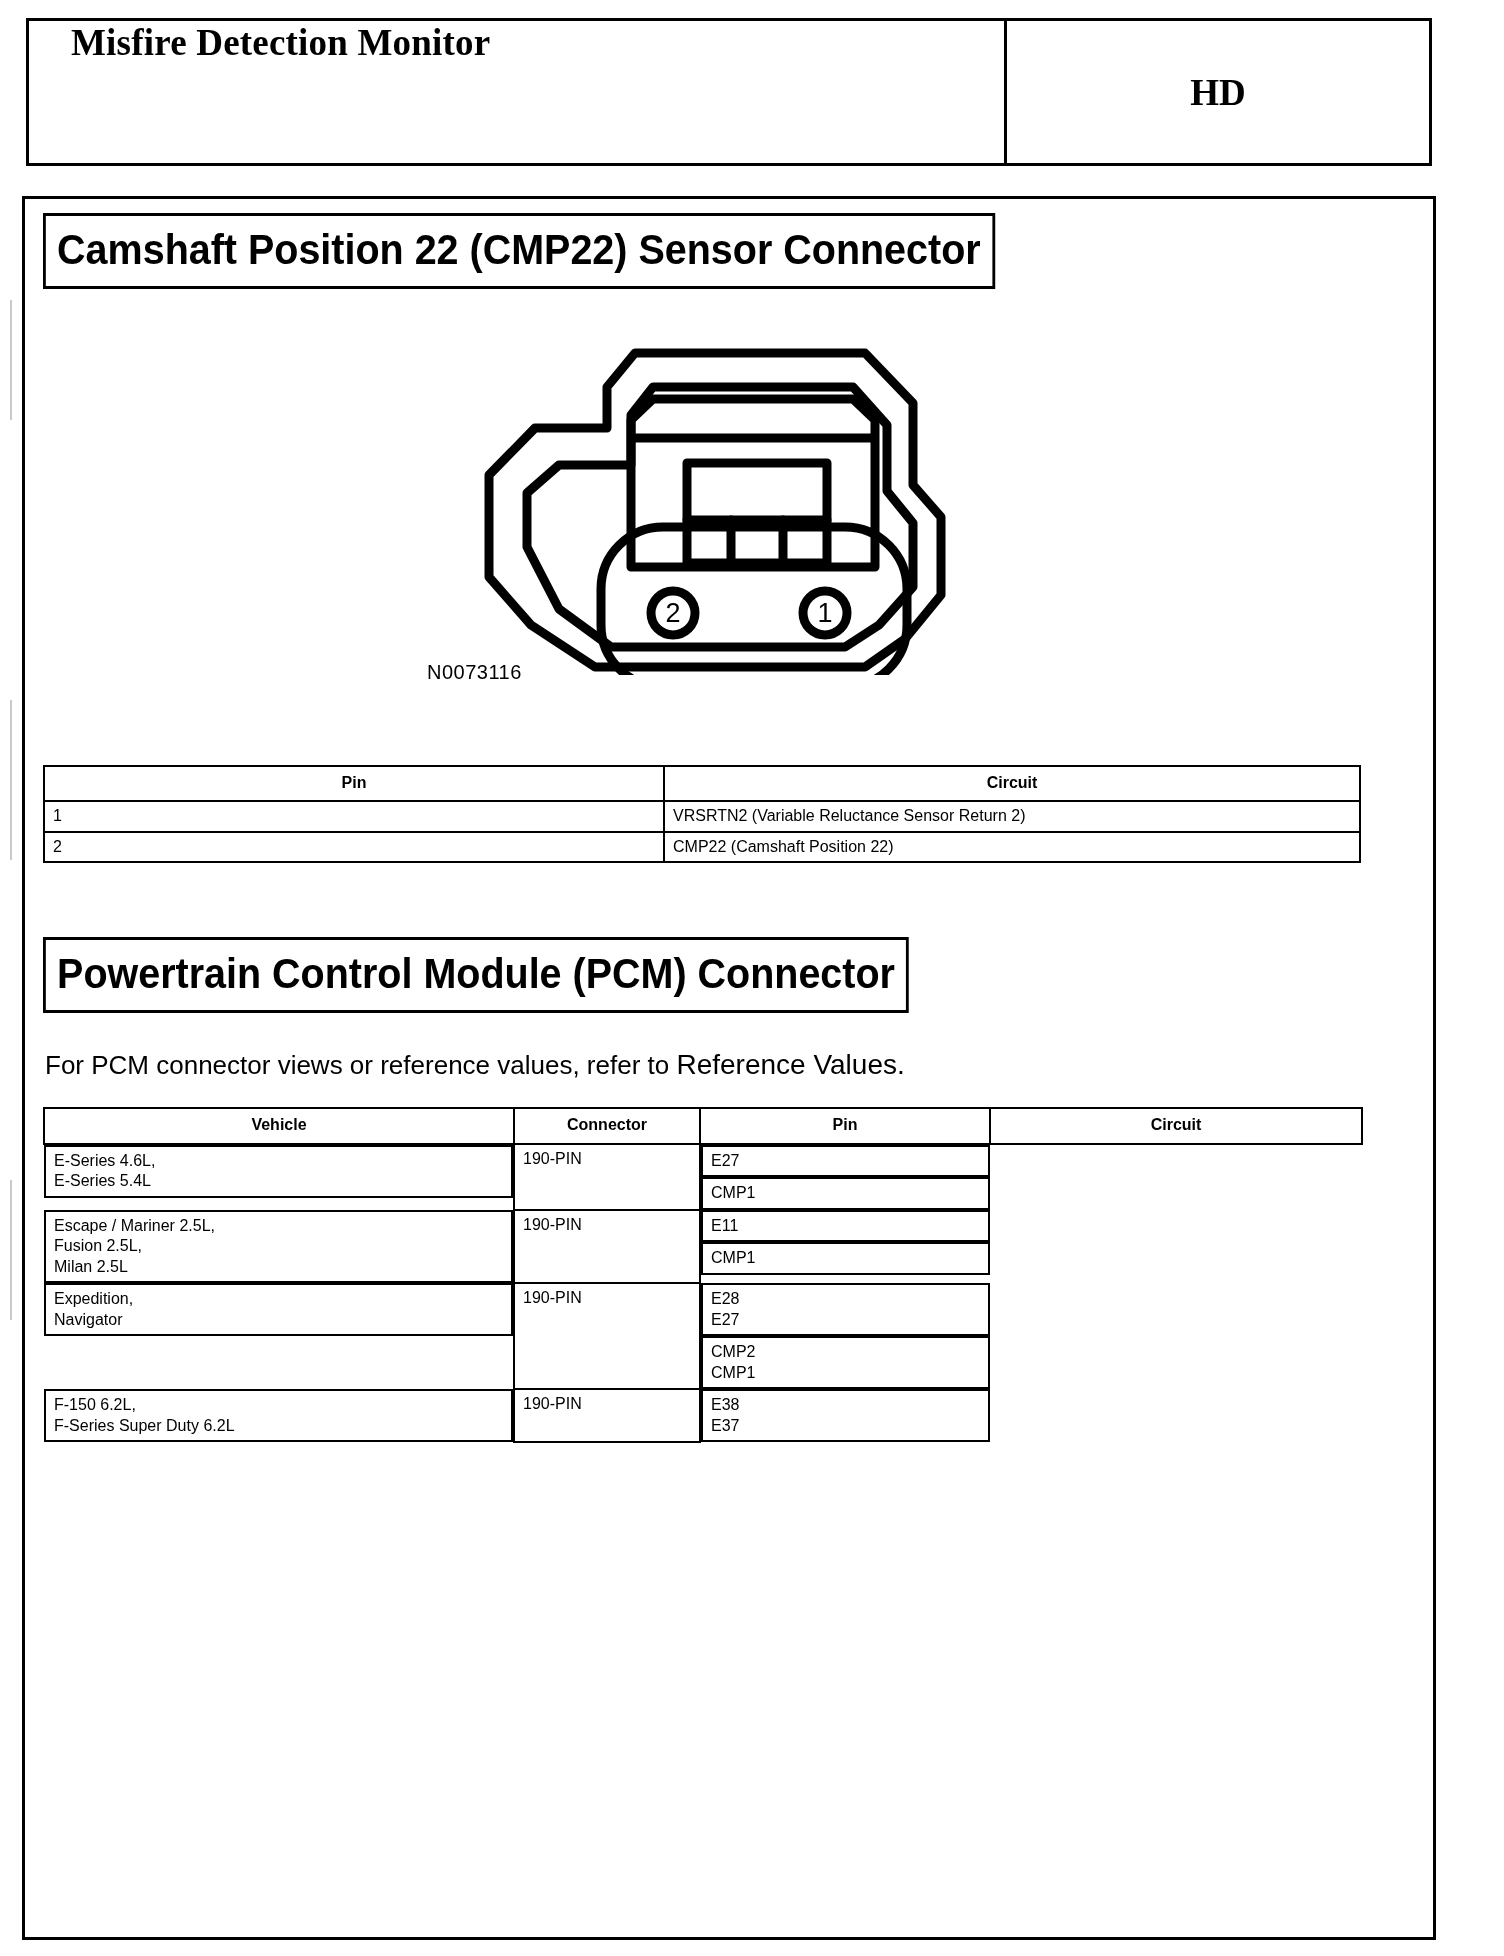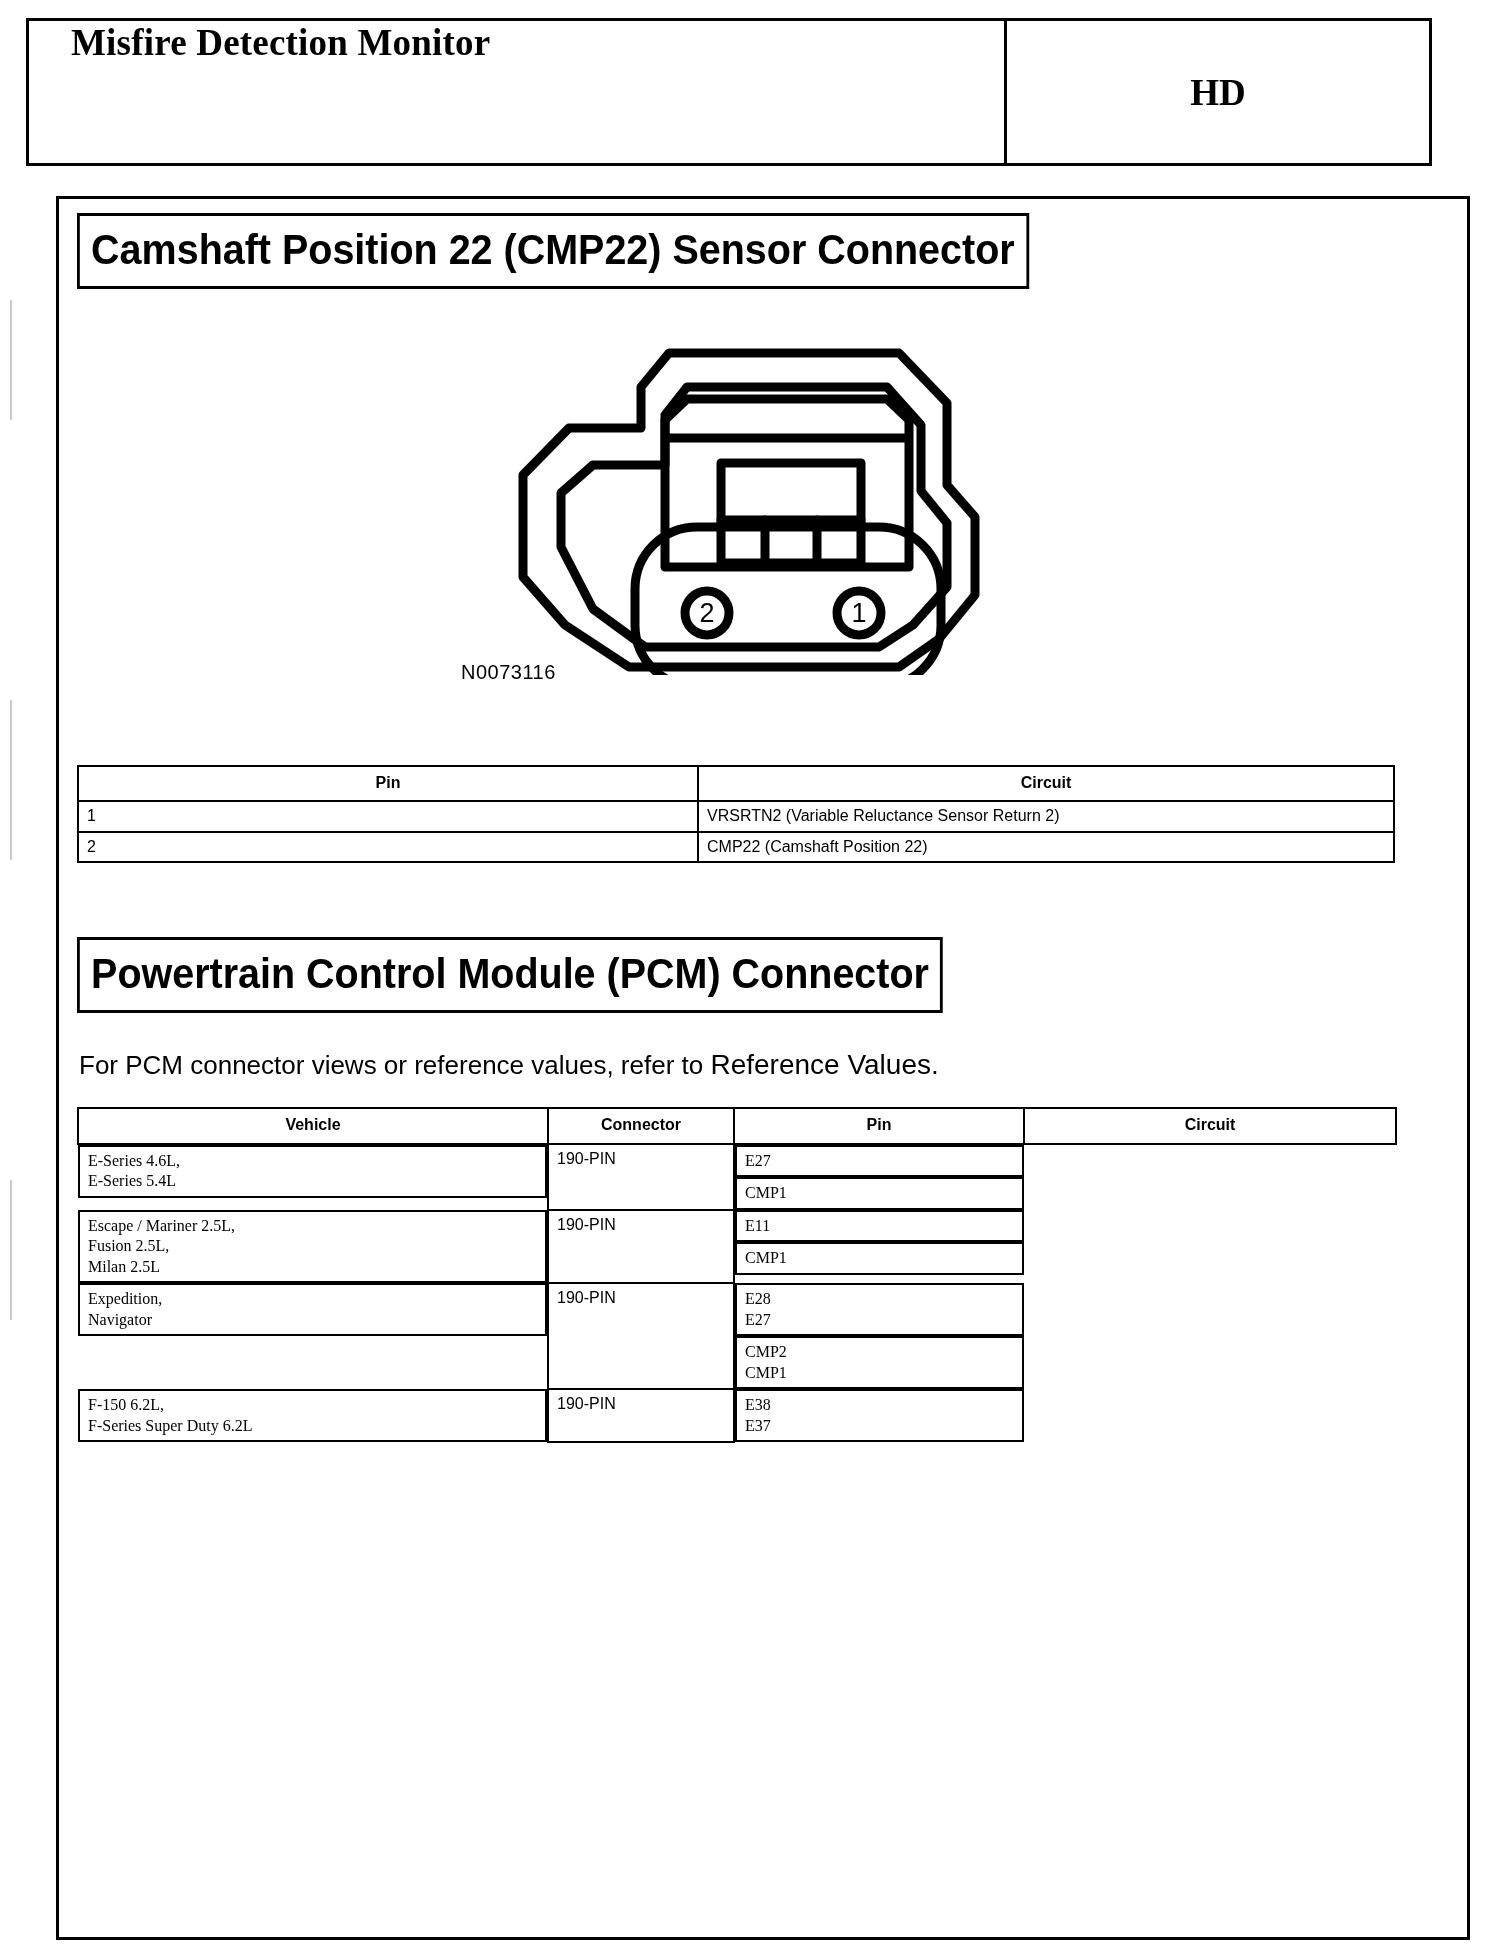--- a/index.html
+++ b/index.html
@@ -55,21 +55,20 @@
   
   .page-box {
     position: absolute;
     left: 22px;
     top: 196px;
     width: 1414px;
     height: 1744px;
     border: 3px solid #000;
     box-sizing: border-box;
     background: #fff;
-    margin-left: 34px;
   }
 
   .inner {
     position: absolute;
     left: 18px;
     top: 14px;
     width: 1360px;
   }
 
   
@@ -124,21 +123,21 @@
   table.doc-table th {
     text-align: center;
     font-weight: bold;
     padding: 6px 8px 7px 8px;
   }
   table.doc-table td {
     text-align: left;
     font-weight: normal;
   }
   td.center { text-align: center; }
-  .cellline { display: block; white-space: pre; font-family: Liberation Serif, serif; }
+  .cellline { display: block; white-space: pre; }
 
   
   .pin-table-wrap { margin-top: 6px; }
   .pin-table col.c1 { width: 620px; }
 
   
   .pcm-note {
     font-size: 26px;
     margin: 36px 0 26px 2px;
     font-family: "Liberation Sans", sans-serif;

